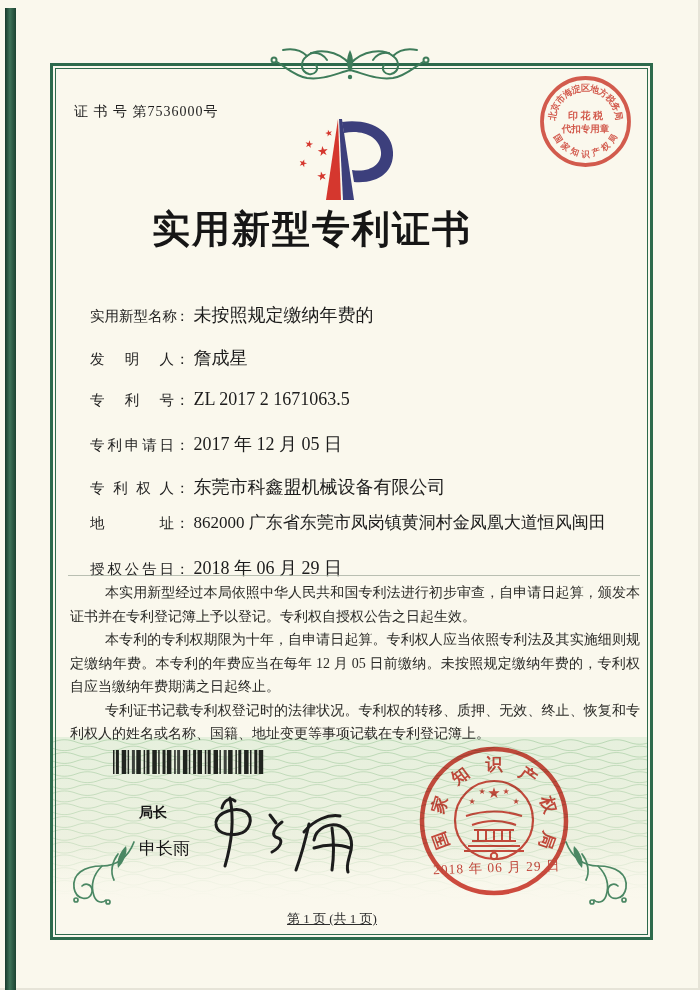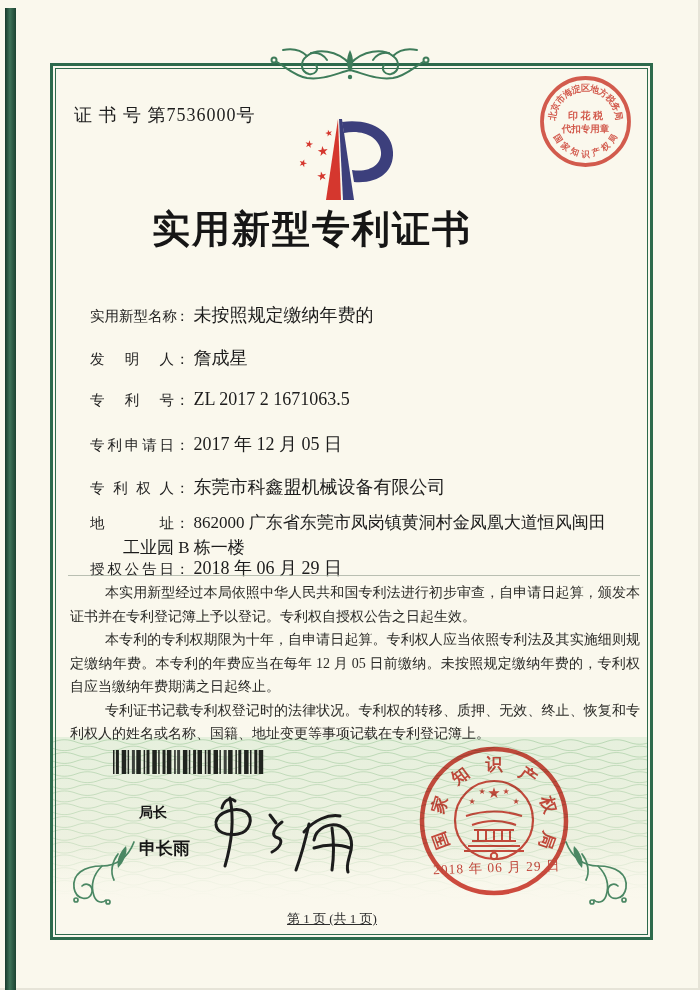--- a/index.html
+++ b/index.html
@@ -9,21 +9,21 @@
   
   .binding{position:absolute;left:5px;top:8px;width:11px;height:982px;
            background:linear-gradient(to right,#17382a,#3e7258 45%,#1c4231);}
   
   .frame{position:absolute;left:50px;top:63px;width:597px;height:871px;
          border:3px solid #2d6a4c;}
   .frame::after{content:"";position:absolute;left:2px;top:2px;right:2px;bottom:2px;
          border:1px solid #2d6a4c;}
   .svg-abs{position:absolute;}
   
-  .cert-no{position:absolute;left:74px;top:103px;font-size:18px;letter-spacing:1px;color:#1d1d1d;}
+  .cert-no{position:absolute;left:74px;top:103px;font-size:14px;letter-spacing:1px;color:#1d1d1d;}
   
   .title{position:absolute;left:0;top:204px;width:624px;text-align:center;
          font-size:38px;font-weight:600;letter-spacing:2px;color:#161616;}
   
   .field-row{position:absolute;left:90px;white-space:nowrap;}
   .flabel{display:inline-block;width:84px;font-size:14.5px;color:#1f1f1f;
           text-align:justify;text-align-last:justify;vertical-align:baseline;}
   .fcolon{font-size:14.5px;margin:0 4px 0 1px;color:#1f1f1f;}
   .fvalue{font-size:18px;color:#1b1b1b;}
   .addr-line2{position:absolute;left:33px;top:25px;font-size:17px;color:#1b1b1b;}
@@ -34,21 +34,21 @@
   .body-text{position:absolute;left:70px;top:581px;width:570px;font-size:14px;
              line-height:23.5px;text-align:justify;color:#2a2a27;}
   .body-text p{margin:0;text-indent:2.5em;}
   
   .waves-panel{position:absolute;left:53px;top:737px;width:594px;height:172px;
                background:linear-gradient(180deg,#e6f0dd,#edf1e0 62%,rgba(249,247,234,0));}
   .wave-fade{position:absolute;left:53px;top:846px;width:594px;height:64px;
              background:linear-gradient(rgba(250,248,237,0),#faf8ed 85%);}
   .director-title{position:absolute;left:139px;top:804px;font-size:14px;font-weight:600;
                   font-family:"Liberation Sans","DejaVu Sans",sans-serif;color:#161616;}
-  .director-name{position:absolute;left:139px;top:837px;font-size:17px;font-weight:700;
+  .director-name{position:absolute;left:139px;top:837px;font-size:17px;font-weight:400;
                  font-family:"Liberation Sans","DejaVu Sans",sans-serif;color:#161616;}
   .page-info{position:absolute;left:266px;top:910px;width:132px;text-align:center;
              font-size:13px;color:#2c2c2c;text-decoration:underline;}
   .seals{mix-blend-mode:multiply;}
   svg text{font-family:"Liberation Serif","DejaVu Serif",serif;}
 </style>
 </head>
 <body>
 
 <div class="page">
@@ -140,21 +140,21 @@
   </svg>
 
   <div class="title">实用新型专利证书</div>
 
   <div id="fields">
       <div class="field-row" style="top: 303px;"><span class="flabel">实用新型名称</span><span class="fcolon">：</span><span class="fvalue">未按照规定缴纳年费的</span></div>
       <div class="field-row" style="top: 346px;"><span class="flabel">发明人</span><span class="fcolon">：</span><span class="fvalue">詹成星</span></div>
       <div class="field-row" style="top: 389px;"><span class="flabel">专利号</span><span class="fcolon">：</span><span class="fvalue">ZL 2017 2 1671063.5</span></div>
       <div class="field-row" style="top: 432px;"><span class="flabel">专利申请日</span><span class="fcolon">：</span><span class="fvalue">2017 年 12 月 05 日</span></div>
       <div class="field-row" style="top: 475px;"><span class="flabel">专利权人</span><span class="fcolon">：</span><span class="fvalue">东莞市科鑫盟机械设备有限公司</span></div>
-      <div class="field-row" style="top: 511px;"><span class="flabel">地址</span><span class="fcolon">：</span><span class="fvalue" style="font-size: 17px;">862000 广东省东莞市凤岗镇黄洞村金凤凰大道恒风闽田</span><div class="addr-line2">工业园 B 栋一楼</div></div>
+      <div class="field-row" style="top: 511px;"><span class="flabel">地址</span><span class="fcolon">：</span><span class="fvalue" style="font-size: 17px;">862000 广东省东莞市凤岗镇黄洞村金凤凰大道恒风闽田</span></div>
     </div>
 
   <div class="grant-group" style="left:90px;">
     <span class="flabel">授权公告日</span><span class="fcolon">：</span><span class="fvalue">2018 年 06 月 29 日</span>
   </div>
 
   <div class="sep-line"></div>
 
   <div class="body-text" id="body-text">
       <p>本实用新型经过本局依照中华人民共和国专利法进行初步审查，自申请日起算，颁发本证书并在专利登记簿上予以登记。专利权自授权公告之日起生效。</p>

